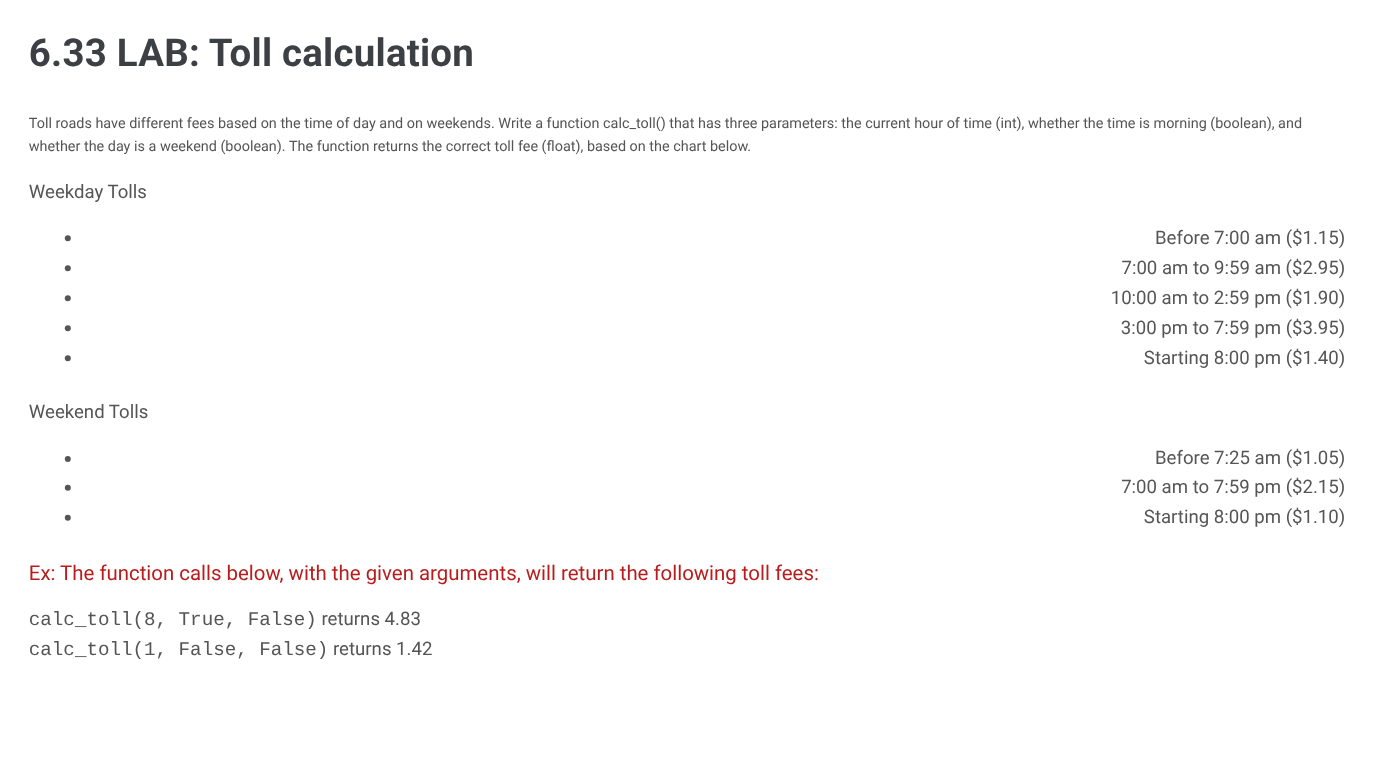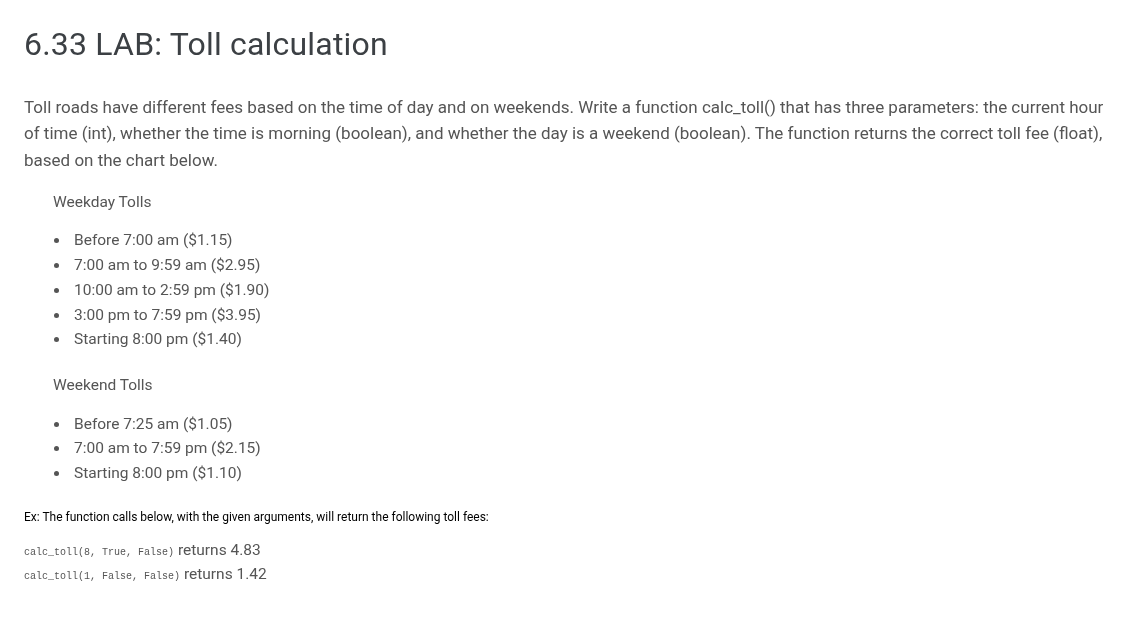--- a/index.html
+++ b/index.html
@@ -10,61 +10,61 @@
     body {
       font-family: -apple-system, BlinkMacSystemFont, "Segoe UI", Roboto, "Helvetica Neue", Arial, sans-serif;
       color: #555;
       background: #fff;
       padding: 20px 24px;
       width: 1145px;
       line-height: 1.5;
     }
     h1 {
       font-size: 32px;
-      font-weight: 400;
+      font-weight: 700;
       color: #3c4044;
       margin-bottom: 26px;
       letter-spacing: 0.2px;
     }
     .description {
-      font-size: 17px;
+      font-size: 12px;
       color: #555;
       margin-bottom: 18px;
       line-height: 1.55;
     }
     .section-label {
       font-size: 15.5px;
       color: #555;
       margin-bottom: 14px;
-      margin-left: 29px;
     }
     ul {
       list-style: disc;
       margin-left: 46px;
       margin-bottom: 22px;
     }
     ul li {
       font-size: 15.5px;
       color: #555;
       line-height: 1.6;
       padding-left: 4px;
+      text-align: right;
     }
     .example-intro {
-      font-size: 12px;
-      color: #000000;
+      font-size: 17px;
+      color: #b91c1c;
       margin-bottom: 12px;
     }
     .example-line {
       font-size: 15.5px;
       color: #555;
       line-height: 1.55;
     }
     .code {
       font-family: "Courier New", Courier, monospace;
-      font-size: 10px;
+      font-size: 16px;
       color: #555;
     }
   </style>
 </head>
 <body>
 
 <h1>6.33 LAB: Toll calculation</h1>
 
 <p class="description">Toll roads have different fees based on the time of day and on weekends. Write a function calc_toll() that has three parameters: the current hour of time (int), whether the time is morning (boolean), and whether the day is a weekend (boolean). The function returns the correct toll fee (float), based on the chart below.</p>
 

